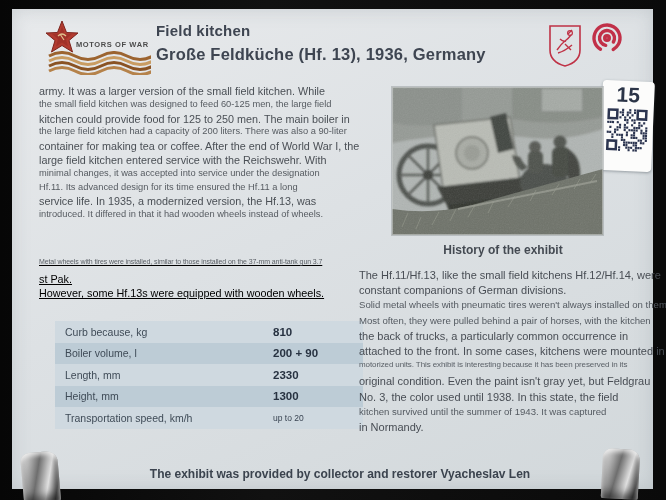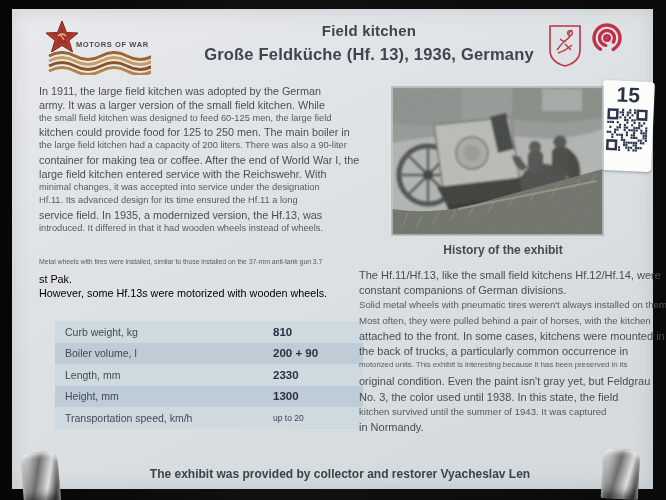--- a/index.html
+++ b/index.html
@@ -5,35 +5,35 @@
   html,body{margin:0;padding:0;background:#0b0b0b;width:666px;height:500px;overflow:hidden;
     font-family:"Liberation Sans",sans-serif;}
   .stage{position:relative;width:666px;height:500px;background:linear-gradient(90deg,#060606,#111 40%,#0a0a0a);}
   .board{position:absolute;left:12px;top:9px;width:641px;height:480px;
     background:linear-gradient(155deg,#e8eaec 0%,#dde1e4 45%,#d2d8db 100%);
     box-shadow:inset 0 0 18px rgba(120,130,140,.25);}
   
   .logo-star{position:absolute;left:33px;top:11px;width:34px;height:36px;}
   .logo-text{position:absolute;left:64px;top:31px;font-size:7.5px;letter-spacing:.6px;color:#4c4c4c;font-weight:700;}
   .logo-ribbon{position:absolute;left:35px;top:42px;width:104px;height:24px;}
-  .title{position:absolute;left:132px;top:13px;width:450px;text-align:center;color:#3e4551;}
+  .title{position:absolute;left:144px;top:13px;width:450px;text-align:left;color:#3e4551;}
   .title .t1{font-size:15px;font-weight:600;letter-spacing:.2px;}
   .title .t2{font-size:16.5px;font-weight:600;margin-top:6px;letter-spacing:.2px;}
   .shield{position:absolute;left:536px;top:15px;width:34px;height:44px;}
   .spiral{position:absolute;left:579px;top:13px;width:32px;height:32px;}
   .sticker{position:absolute;left:589px;top:72px;width:52px;height:90px;background:#fcfcfb;
     border-radius:4px;transform:rotate(2.5deg);box-shadow:0 1px 3px rgba(60,70,80,.45);text-align:center;}
   .sticker .num{font-size:21px;font-weight:700;color:#2b3447;margin-top:2px;}
   .sticker svg{margin-top:1px;}
   
   .ltext{position:absolute;left:27px;top:76px;width:336px;}
   .ltext .ln{white-space:nowrap;height:13.8px;color:#4a4f55;}
   .ln.md{font-size:10.8px;}
   .ln.sm{font-size:9.3px;color:#565b61;}
-  .note{position:absolute;left:27px;top:249px;width:336px;}
+  .note{position:absolute;left:27px;top:249px;width:336px;text-decoration:underline;}
   .note .ln{height:14.5px;}
   .ln.xs{font-size:7px;letter-spacing:-0.1px;color:#5a5f65;}
   
   .spec-table{position:absolute;left:43px;top:312px;width:308px;}
   .trow{display:flex;height:21.5px;align-items:center;}
   .trow:nth-child(odd){background:#cfd9e0;}
   .trow:nth-child(even){background:#bdccd6;}
   .trow .tl{width:192px;padding-left:10px;font-size:10.5px;color:#3f4b57;}
   .trow .tv{font-size:11.5px;font-weight:700;color:#273241;margin-left:16px;}
   .trow:last-child .tv{font-size:8.5px;font-weight:400;color:#3a4553;}
@@ -205,42 +205,41 @@
               <rect x="13" y="41" width="2.1" height="2.2"></rect>
               <rect x="22.599999999999998" y="41" width="2.1" height="2.2"></rect>
               <rect x="27.4" y="41" width="2.1" height="2.2"></rect>
               <rect x="29.799999999999997" y="41" width="2.1" height="2.2"></rect>
             </g>
         </g>
       </svg>
     </div>
 
     <div class="ltext">
-      <div class="ln md">In 1911, the large field kitchen was adopted by the German</div>
       <div class="ln md">army. It was a larger version of the small field kitchen. While</div>
       <div class="ln sm">the small field kitchen was designed to feed 60-125 men, the large field</div>
       <div class="ln md">kitchen could provide food for 125 to 250 men. The main boiler in</div>
       <div class="ln sm">the large field kitchen had a capacity of 200 liters. There was also a 90-liter</div>
       <div class="ln md">container for making tea or coffee. After the end of World War I, the</div>
       <div class="ln md">large field kitchen entered service with the Reichswehr. With</div>
       <div class="ln sm">minimal changes, it was accepted into service under the designation</div>
       <div class="ln sm">Hf.11. Its advanced design for its time ensured the Hf.11 a long</div>
-      <div class="ln md">service field. In 1935, a modernized version, the Hf.13, was</div>
+      <div class="ln md">service life. In 1935, a modernized version, the Hf.13, was</div>
       <div class="ln sm">introduced. It differed in that it had wooden wheels instead of wheels.</div>
     </div>
 
     <div class="note">
       <div class="ln xs">Metal wheels with tires were installed, similar to those installed on the 37-mm anti-tank gun 3.7</div>
       <div class="ln md">st Pak.</div>
-      <div class="ln md">However, some Hf.13s were motorized with wooden wheels.</div>
+      <div class="ln md">However, some Hf.13s were equipped with wooden wheels.</div>
     </div>
 
     <div class="spec-table">
       <div class="trow">
-        <span class="tl">Curb weight, kg</span>
+        <span class="tl">Curb because, kg</span>
         <span class="tv">810</span>
       </div>
       <div class="trow">
         <span class="tl">Boiler volume, l</span>
         <span class="tv">200 + 90</span>
       </div>
       <div class="trow">
         <span class="tl">Length, mm</span>
         <span class="tv">2330</span>
       </div>
@@ -309,22 +308,22 @@
       <rect width="211" height="148" fill="none" stroke="#c9cdcc" stroke-width="2" opacity=".6"></rect>
     </svg>
 
     <div class="rheading">History of the exhibit</div>
 
     <div class="rtext">
       <div class="ln md">The Hf.11/Hf.13, like the small field kitchens Hf.12/Hf.14, were</div>
       <div class="ln md">constant companions of German divisions.</div>
       <div class="ln sm">Solid metal wheels with pneumatic tires weren't always installed on them.</div>
       <div class="ln sm">Most often, they were pulled behind a pair of horses, with the kitchen</div>
+      <div class="ln md">the back of trucks, a particularly common occurrence in</div>
       <div class="ln md">attached to the front. In some cases, kitchens were mounted in</div>
-      <div class="ln md">the back of trucks, a particularly common occurrence in</div>
       <div class="ln xs">motorized units. This exhibit is interesting because it has been preserved in its</div>
       <div class="ln md">original condition. Even the paint isn't gray yet, but Feldgrau</div>
       <div class="ln md">No. 3, the color used until 1938. In this state, the field</div>
       <div class="ln sm">kitchen survived until the summer of 1943. It was captured</div>
       <div class="ln md">in Normandy.</div>
     </div>
 
     <div class="credit">The exhibit was provided by collector and restorer Vyacheslav Len</div>
   </div>
 

